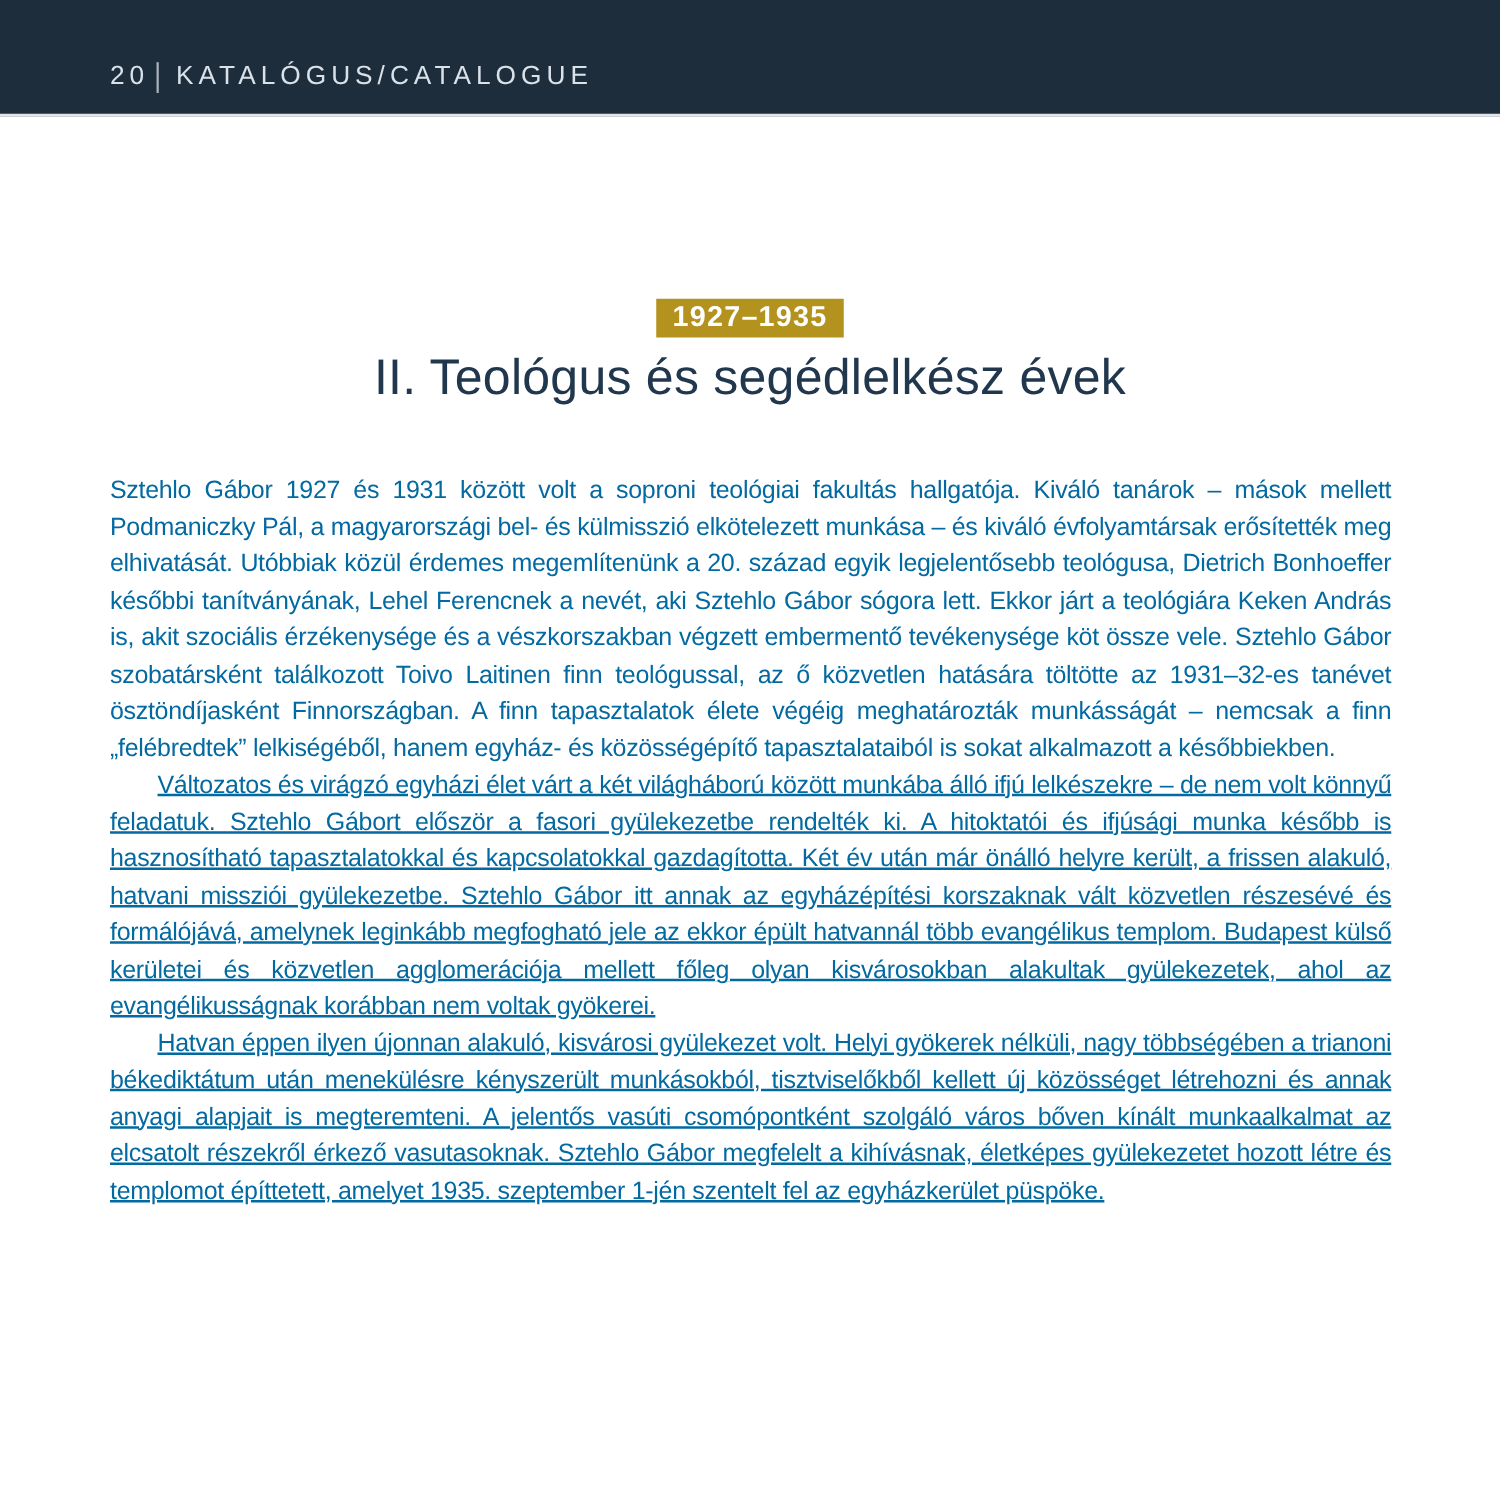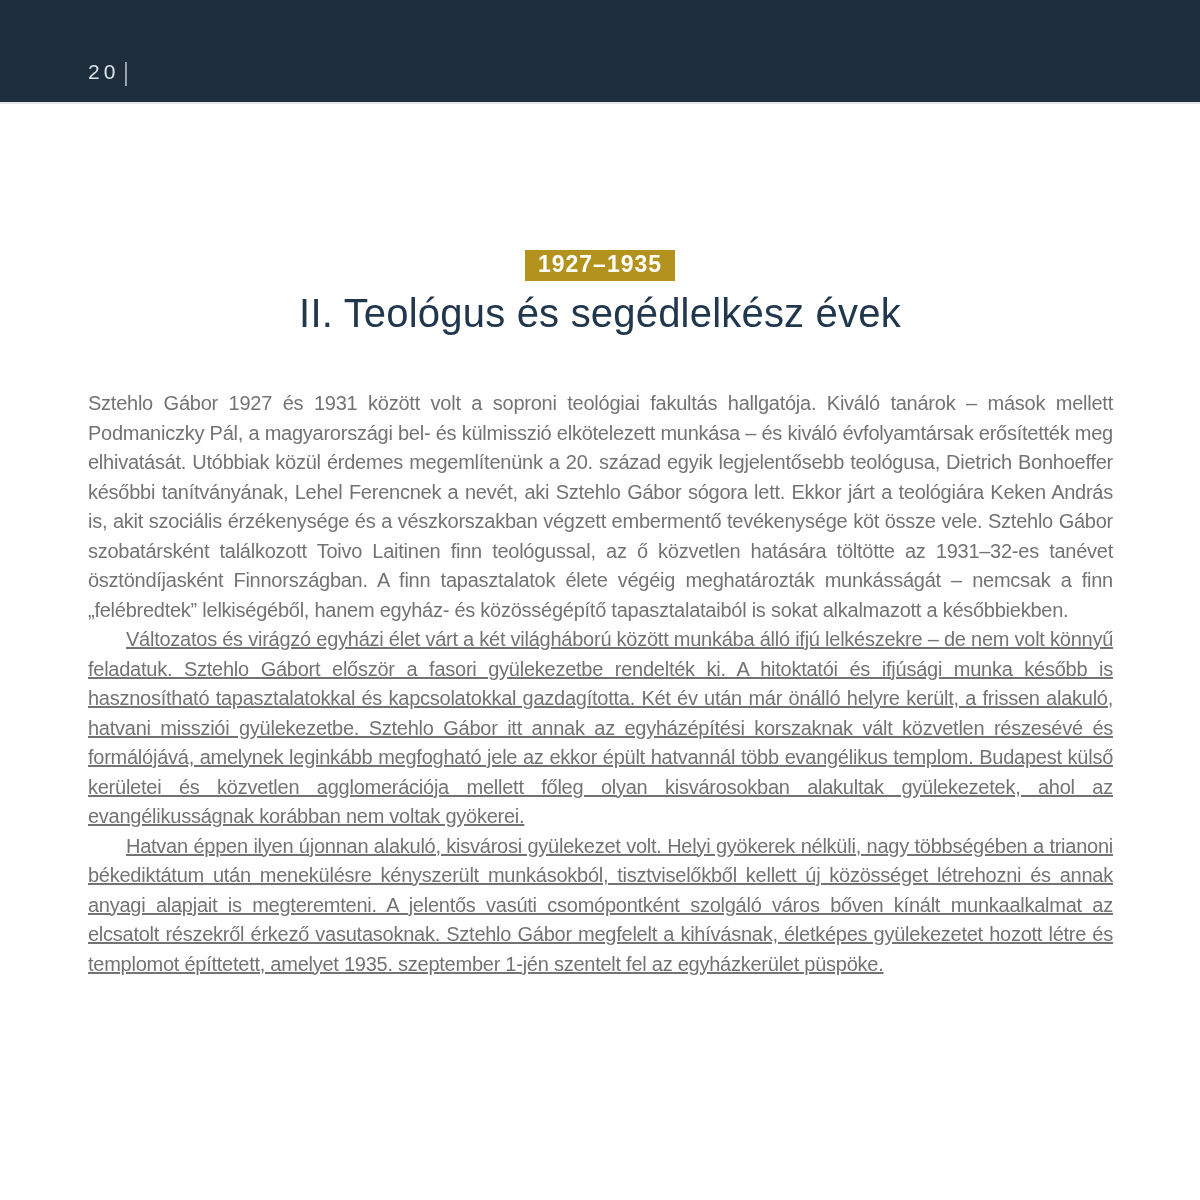--- a/index.html
+++ b/index.html
@@ -12,21 +12,21 @@
   }
   .page {
     position: relative;
     width: 1200px;
     height: 1200px;
     background: #ffffff;
   }
   
   .topbar {
     width: 100%;
-    height: 104px;
+    height: 93px;
     background: #1e2d3c;
     display: flex;
     align-items: flex-end;
     padding: 0 0 20px 88px;
     border-bottom: 2px solid #e3e6e9;
   }
   .topbar-text {
     display: flex;
     align-items: center;
     color: #d9e1e9;
@@ -60,40 +60,41 @@
     text-align: center;
     color: #21374e;
     font-size: 40px;
     font-weight: 400;
     letter-spacing: 0.2px;
     line-height: 1.1;
   }
   
   .bodytext {
     margin: 54px 87px 0 88px;
-    color: #737373;
+    color: #0369a1;
     font-size: 20px;
     line-height: 29.5px;
     text-align: justify;
     letter-spacing: -0.25px;
     hyphens: auto;
     -webkit-hyphens: auto;
   }
   .bodytext p { margin: 0; }
   .bodytext p.indent { text-indent: 38px; text-decoration: underline; }
 </style>
 </head>
 <body>
 
 <div class="page">
 
   <header class="topbar">
     <div class="topbar-text">
       <span>20</span>
       <span class="topbar-sep">|</span>
+      <span>KATALÓGUS/CATALOGUE</span>
     </div>
   </header>
 
   <main>
     <div class="badge">1927–1935</div>
 
     <h1 class="section-title">II. Teológus és segédlelkész évek</h1>
 
     <div class="bodytext">
       <p class="p-first">Sztehlo Gábor 1927 és 1931 között volt a soproni teológiai fakultás hallgatója. Kiváló tanárok – mások mellett Podmaniczky Pál, a magyarországi bel- és külmisszió elkötelezett munkása – és kiváló évfolyamtársak erősítették meg elhivatását. Utóbbiak közül érdemes megemlítenünk a 20. század egyik legjelentősebb teológusa, Dietrich Bonhoeffer későbbi tanítványának, Lehel Ferencnek a nevét, aki Sztehlo Gábor sógora lett. Ekkor járt a teológiára Keken András is, akit szociális érzékenysége és a vészkorszakban végzett embermentő tevékenysége köt össze vele. Sztehlo Gábor szobatársként találkozott Toivo Laitinen finn teológussal, az ő közvetlen hatására töltötte az 1931–32-es tanévet ösztöndíjasként Finnországban. A finn tapasztalatok élete végéig meghatározták munkásságát – nemcsak a finn „felébredtek” lelkiségéből, hanem egyház- és közösségépítő tapasztalataiból is sokat alkalmazott a későbbiekben.</p>

